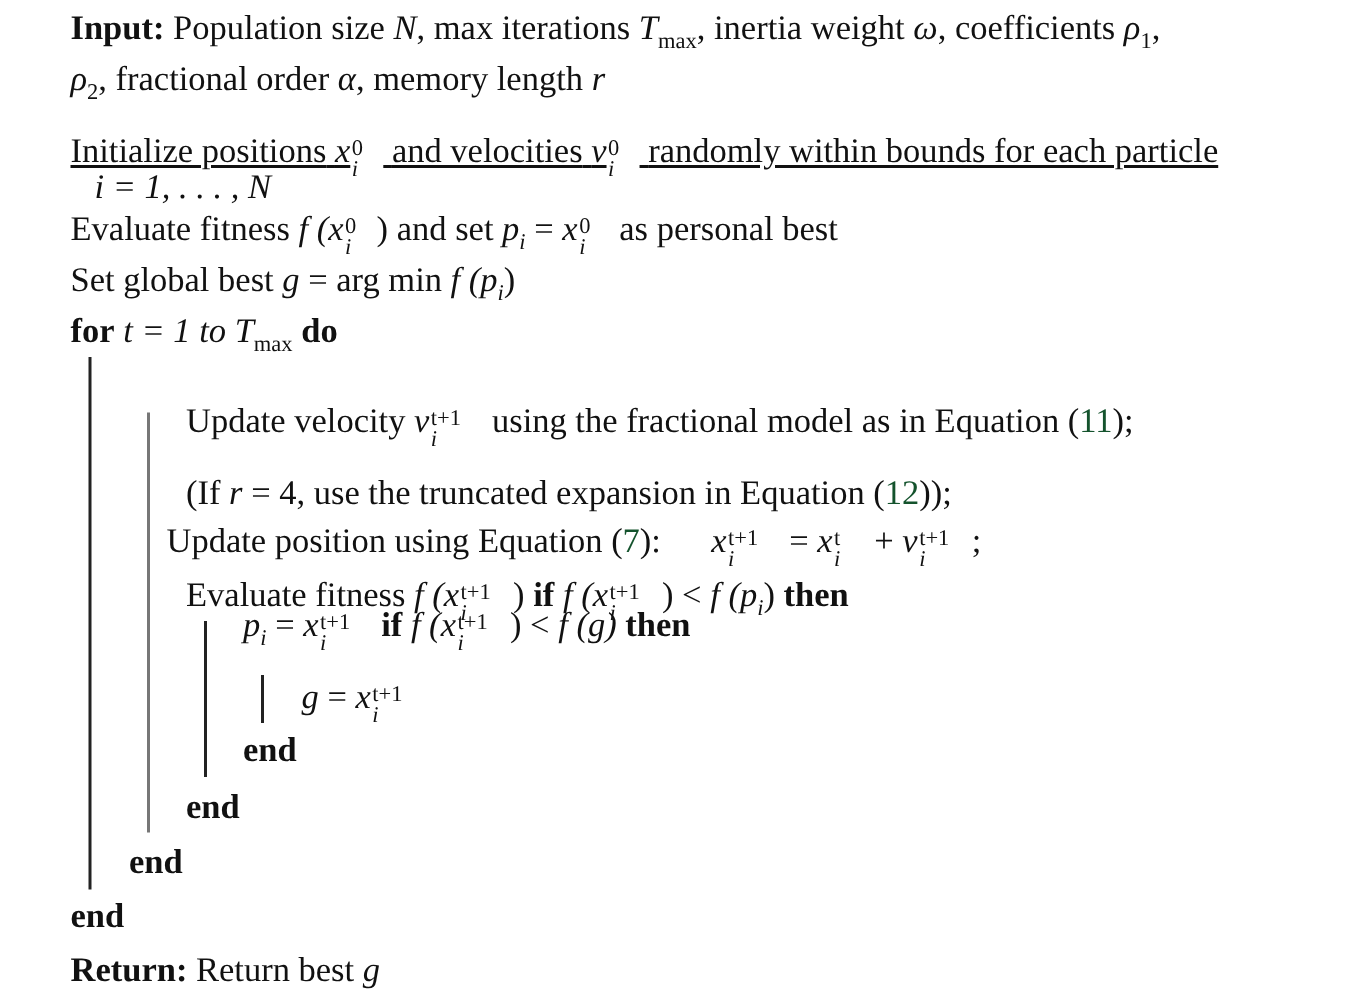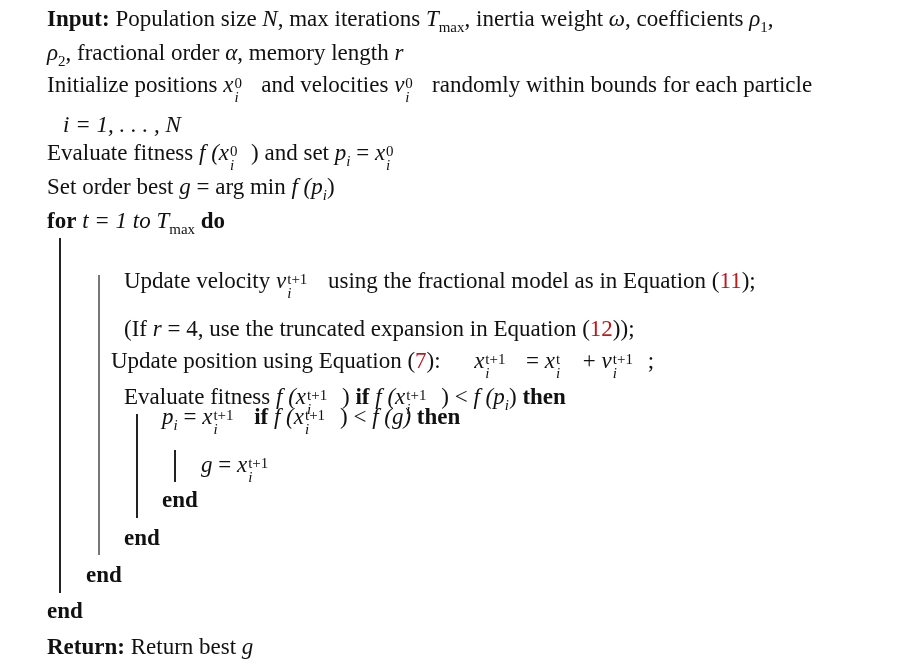--- a/index.html
+++ b/index.html
@@ -14,21 +14,21 @@
     position: absolute; white-space: nowrap; line-height: 34px; height: 34px;
   }
   .b { font-weight: bold; }
   .m { font-style: italic; }
   .sub, .sup { font-size: 15px; position: relative; }
   .sub { top: 6px; }
   .ss { display: inline-block; position: relative; width: 22px; height: 34px; vertical-align: top; }
   .ss .s1 { position: absolute; left: 1px; top: -2px; font-size: 15px; font-style: normal; }
   .ss .s2 { position: absolute; left: 1px; top: 12px; font-size: 15px; font-style: italic; }
   .ss.w2 { width: 36px; }
-  .ref { color: #b91c1c; }
+  .ref { color: #14532d; }
   .vbar { position: absolute; background: #222; width: 1.5px; }
   .vbar.g { background: #777; }
 </style>
 </head>
 <body>
 
 <div class="algo">
 
   <div class="line" style="left:6px; top:2px;">
     <span class="b">Input:</span>
@@ -38,41 +38,42 @@
     <span class="m">ω</span><span>, coefficients</span>
     <span class="m">ρ</span><span class="sub">1</span><span>,</span>
   </div>
 
   <div class="line" style="left:6px; top:36px;">
     <span class="m">ρ</span><span class="sub">2</span><span>, fractional order</span>
     <span class="m">α</span><span>, memory length</span>
     <span class="m">r</span>
   </div>
 
-  <div class="line" style="left:6px; top:68px;">
+  <div class="line" style="left:6px; top:84px;text-decoration:underline;">
     <span>Initialize positions</span>
     <span class="m">x</span><span class="ss"><span class="s1">0</span><span class="s2">i</span></span>
     <span>and velocities</span>
     <span class="m">v</span><span class="ss"><span class="s1">0</span><span class="s2">i</span></span>
     <span>randomly within bounds for each particle</span>
   </div>
 
   <div class="line m" style="left:22px; top:108px;">i = 1, . . . , N</div>
 
   <div class="line" style="left:6px; top:136px;">
     <span>Evaluate fitness</span>
     <span class="m">f (</span><span class="m">x</span><span class="ss"><span class="s1">0</span><span class="s2">i</span></span><span>)</span>
     <span>and set</span>
     <span class="m">p</span><span class="sub m">i</span>
     <span>=</span>
     <span class="m">x</span><span class="ss"><span class="s1">0</span><span class="s2">i</span></span>
+    <span>as personal best</span>
   </div>
 
   <div class="line" style="left:6px; top:170px;">
-    <span>Set order best</span>
+    <span>Set global best</span>
     <span class="m">g</span>
     <span>= arg min</span>
     <span class="m">f (p</span><span class="sub m">i</span><span>)</span>
   </div>
 
   <div class="line" style="left:6px; top:204px;">
     <span class="b">for</span>
     <span class="m">t = 1</span>
     <span class="m">to</span>
     <span class="m">T</span><span class="sub">max</span>

